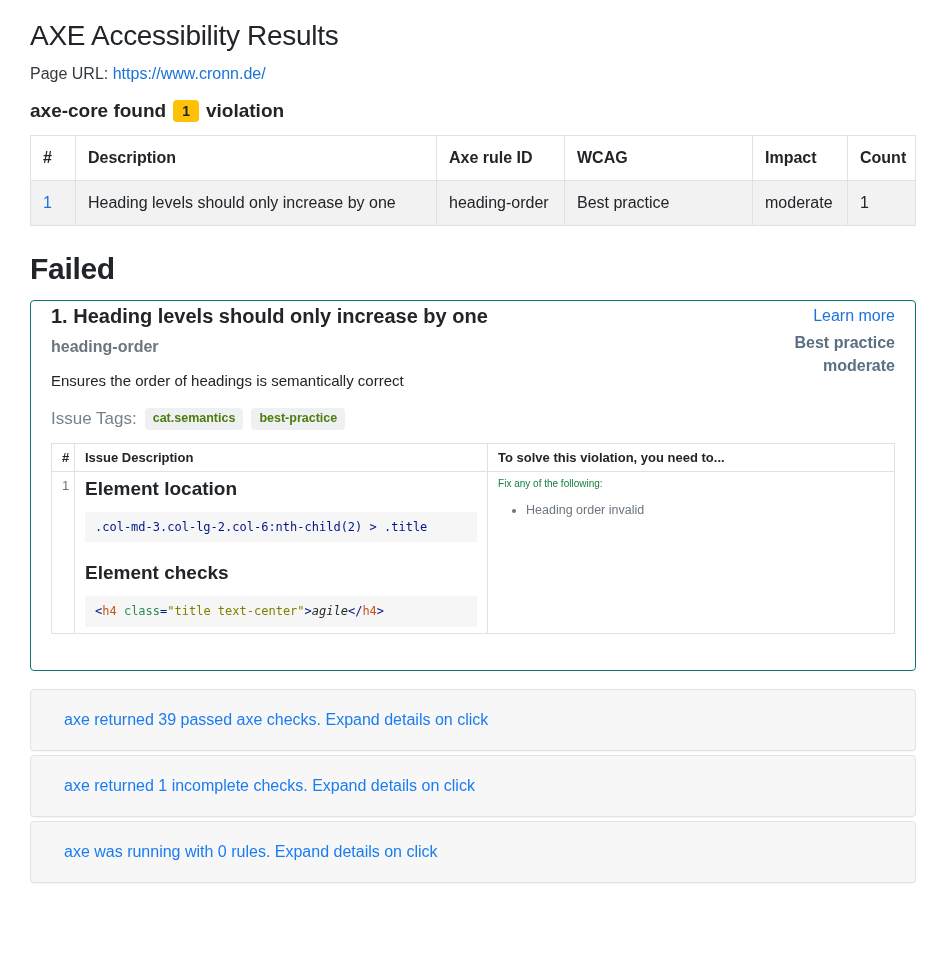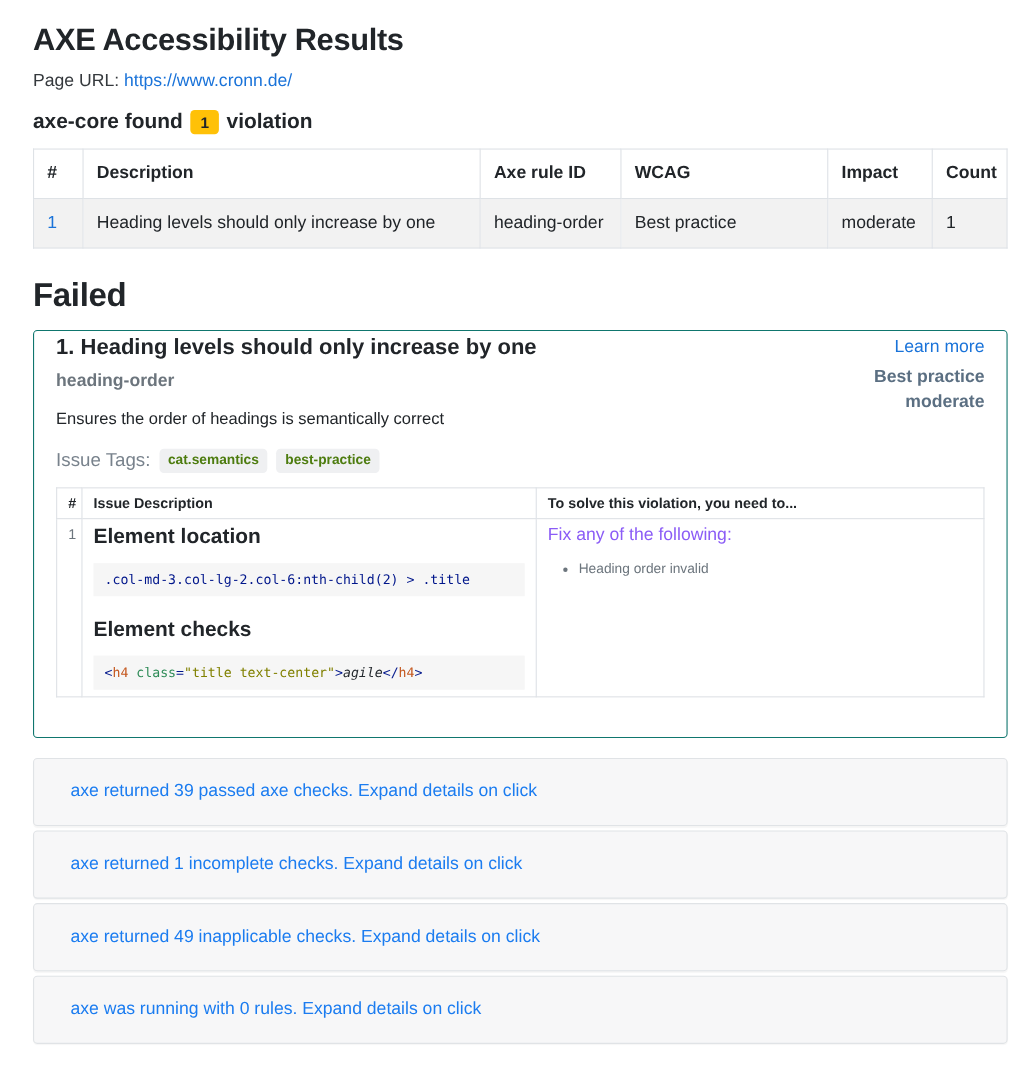--- a/index.html
+++ b/index.html
@@ -7,21 +7,21 @@
   body {
     width: 942px;
     min-height: 973px;
     font-family: "Liberation Sans", sans-serif;
     color: #212529;
     -webkit-font-smoothing: antialiased;
   }
   .container { padding: 16px 26px 20px 30px; }
 
   
-  h1.page-title { font-size: 28px; font-weight: 700; letter-spacing: -0.3px; margin-top: 4px; }
+  h1.page-title { font-size: 28px; font-weight: 400; letter-spacing: -0.3px; margin-top: 4px; }
   .page-url-row { margin-top: 13px; font-size: 16px; color: #35393d; }
   .page-url-row a { color: #1a73d9; text-decoration: none; }
   .summary-row { margin: 17px 0 13px; font-size: 19px; font-weight: 700; display: flex; align-items: center; gap: 7px; }
   .count-badge {
     background: #ffc107; color: #212529; font-size: 14px; font-weight: 700;
     padding: 4px 9px; border-radius: 4px; line-height: 1;
   }
 
   
   table.outer { width: 100%; border-collapse: collapse; font-size: 16px; table-layout: fixed; }
@@ -79,21 +79,21 @@
     font-family: "DejaVu Sans Mono", "Liberation Mono", monospace;
     font-size: 12px; line-height: 1.2; white-space: pre; overflow: hidden;
   }
   .tok-sel   { color: #00168b; }
   .tok-punct { color: #00168b; }
   .tok-tag   { color: #c4571e; }
   .tok-attr  { color: #2e8b57; }
   .tok-str   { color: #808000; }
   .tok-text  { color: #24292e; font-style: italic; }
   td.solve-cell { padding: 10px 12px; }
-  .solve-intro { font-size: 16px; color: #8b5cf6; }
+  .solve-intro { font-size: 10px; color: #15803d; }
   ul.solve-list { margin: 14px 0 0 28px; color: #6c757d; }
   ul.solve-list li { font-size: 12.5px; margin-bottom: 4px; }
 
   
   .accordions { margin-top: 18px; }
   .acc-panel {
     background: #f7f7f8; border: 1px solid #e0e3e6; border-radius: 4px;
     height: 62px; display: flex; align-items: center; padding-left: 33px;
     margin-bottom: 4px; cursor: pointer;
     box-shadow: 0 1px 1px rgba(0,0,0,0.04);
@@ -192,20 +192,17 @@
   </div>
 
   <div class="accordions">
     <div class="acc-panel">
       <a href="#">axe returned 39 passed axe checks. Expand details on click</a>
     </div>
     <div class="acc-panel">
       <a href="#">axe returned 1 incomplete checks. Expand details on click</a>
     </div>
     <div class="acc-panel">
-      <a href="#">axe returned 49 inapplicable checks. Expand details on click</a>
-    </div>
-    <div class="acc-panel">
       <a href="#">axe was running with 0 rules. Expand details on click</a>
     </div>
   </div>
 
 </div>
 
 </body></html>

